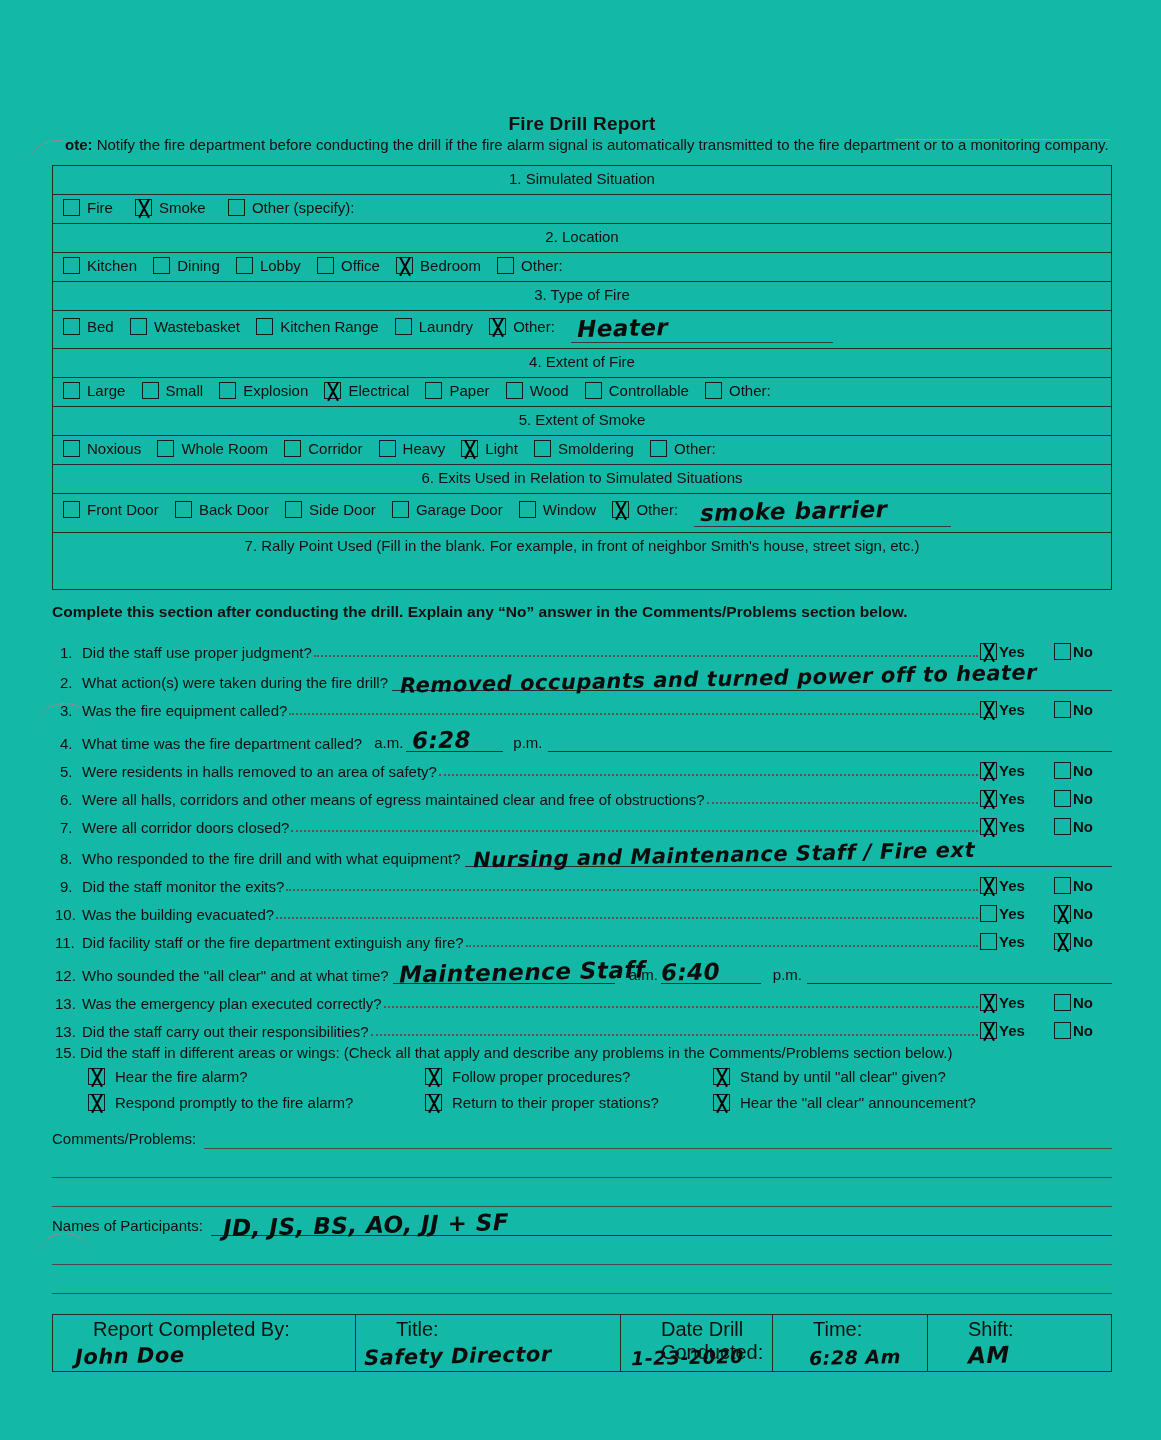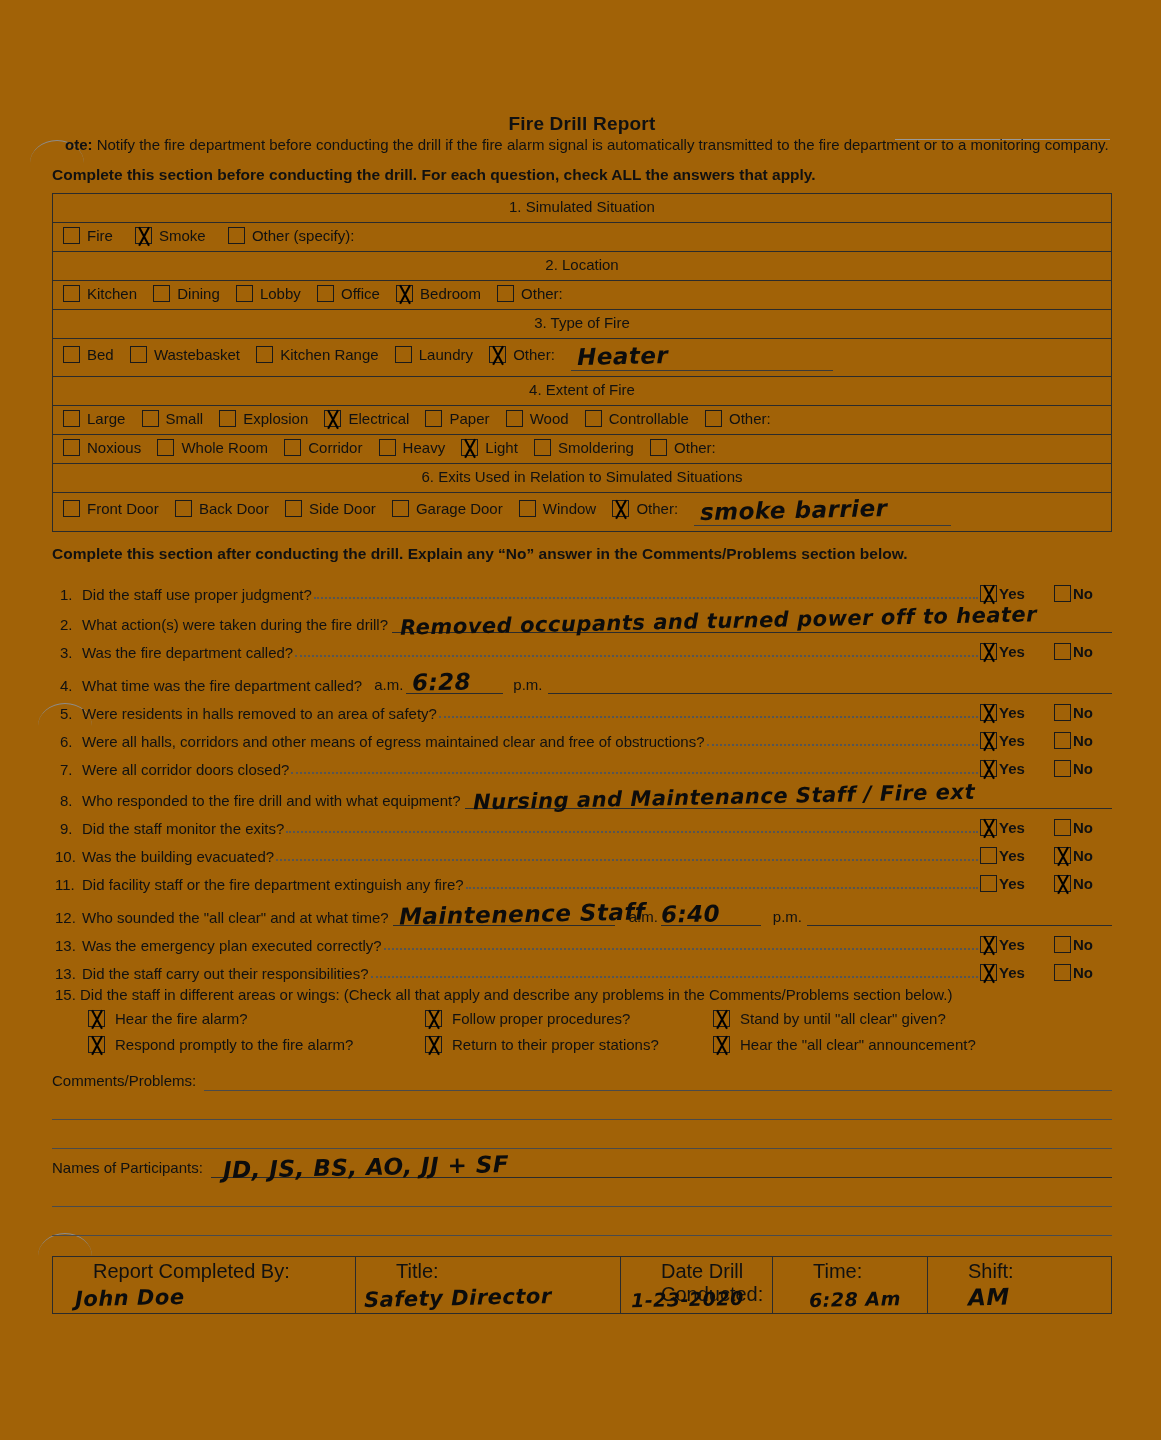--- a/index.html
+++ b/index.html
@@ -10,21 +10,21 @@
   }
   body {
     font-family: "Liberation Sans", sans-serif;
     color: #111;
   }
   .page {
     position: relative;
     width: 1161px;
     height: 1440px;
     margin: 0 auto;
-    background: #a16207;
+    background: #14b8a6;
     overflow: hidden;
   }
   .doc {
     position: absolute;
     left: 52px;
     top: 0;
     width: 1060px;
   }
 
   
@@ -284,21 +284,20 @@
   <div class="arc" style="left:38px; top:1233px;"></div>
 
   <div class="doc">
 
     <div class="title">Fire Drill Report</div>
 
     <div class="note-block">
       <span class="indent"></span><span class="bold">ote:</span><span> Notify the fire department before conducting the drill if the fire alarm signal is automatically transmitted to the fire department or to a monitoring company.</span>
     </div>
 
-    <div class="instr">Complete this section before conducting the drill. For each question, check ALL the answers that apply.</div>
 
     <div class="formbox">
 
       <div class="frow head">1. Simulated Situation</div>
       <div class="frow opts">
         <span class="opt"><span class="cb"></span><span>Fire</span></span>
         <span class="opt"><span class="cb x"></span><span>Smoke</span></span>
         <span class="opt"><span class="cb"></span><span>Other (specify):</span></span>
       </div>
 
@@ -327,20 +326,21 @@
         <span class="opt tight"><span class="cb"></span><span>Large</span></span>
         <span class="opt tight"><span class="cb"></span><span>Small</span></span>
         <span class="opt tight"><span class="cb"></span><span>Explosion</span></span>
         <span class="opt tight"><span class="cb x"></span><span>Electrical</span></span>
         <span class="opt tight"><span class="cb"></span><span>Paper</span></span>
         <span class="opt tight"><span class="cb"></span><span>Wood</span></span>
         <span class="opt tight"><span class="cb"></span><span>Controllable</span></span>
         <span class="opt tight"><span class="cb"></span><span>Other:</span></span>
       </div>
 
+      <div class="frow head">5. Extent of Smoke</div>
       <div class="frow opts">
         <span class="opt tight"><span class="cb"></span><span>Noxious</span></span>
         <span class="opt tight"><span class="cb"></span><span>Whole Room</span></span>
         <span class="opt tight"><span class="cb"></span><span>Corridor</span></span>
         <span class="opt tight"><span class="cb"></span><span>Heavy</span></span>
         <span class="opt tight"><span class="cb x"></span><span>Light</span></span>
         <span class="opt tight"><span class="cb"></span><span>Smoldering</span></span>
         <span class="opt tight"><span class="cb"></span><span>Other:</span></span>
       </div>
 
@@ -348,20 +348,21 @@
       <div class="frow opts">
         <span class="opt tight"><span class="cb"></span><span>Front Door</span></span>
         <span class="opt tight"><span class="cb"></span><span>Back Door</span></span>
         <span class="opt tight"><span class="cb"></span><span>Side Door</span></span>
         <span class="opt tight"><span class="cb"></span><span>Garage Door</span></span>
         <span class="opt tight"><span class="cb"></span><span>Window</span></span>
         <span class="opt tight"><span class="cb x"></span><span>Other:</span></span>
         <span class="other-line" style="min-width:245px"><span class="hand lg">smoke barrier</span></span>
       </div>
 
+      <div class="frow head" style="min-height:47px">7. Rally Point Used (Fill in the blank. For example, in front of neighbor Smith's house, street sign, etc.)</div>
     </div>
 
     <div class="instr2">Complete this section after conducting the drill. Explain any “No” answer in the Comments/Problems section below.</div>
 
     <div class="qlist">
 
       <div class="q">
         <span class="qnum">1.</span>
         <span class="qtext">Did the staff use proper judgment?</span>
         <span class="dots"></span>
@@ -380,21 +381,21 @@
       <div class="q" style="height:30px">
         <span class="qnum">2.</span>
         <span class="qtext">What action(s) were taken during the fire drill?</span>
         <span class="writeline">
             <span class="hand">Removed occupants and turned power off to heater</span>
           </span>
       </div>
 
       <div class="q">
         <span class="qnum">3.</span>
-        <span class="qtext">Was the fire department called?</span>
+        <span class="qtext">Was the fire equipment called?</span>
         <span class="dots"></span>
         <span class="yn">
           <span class="pair">
               <span class="cb x"></span>
               <span class="lbl">Yes</span>
             </span>
           <span class="pair">
               <span class="cb"></span>
               <span class="lbl">No</span>
             </span>

